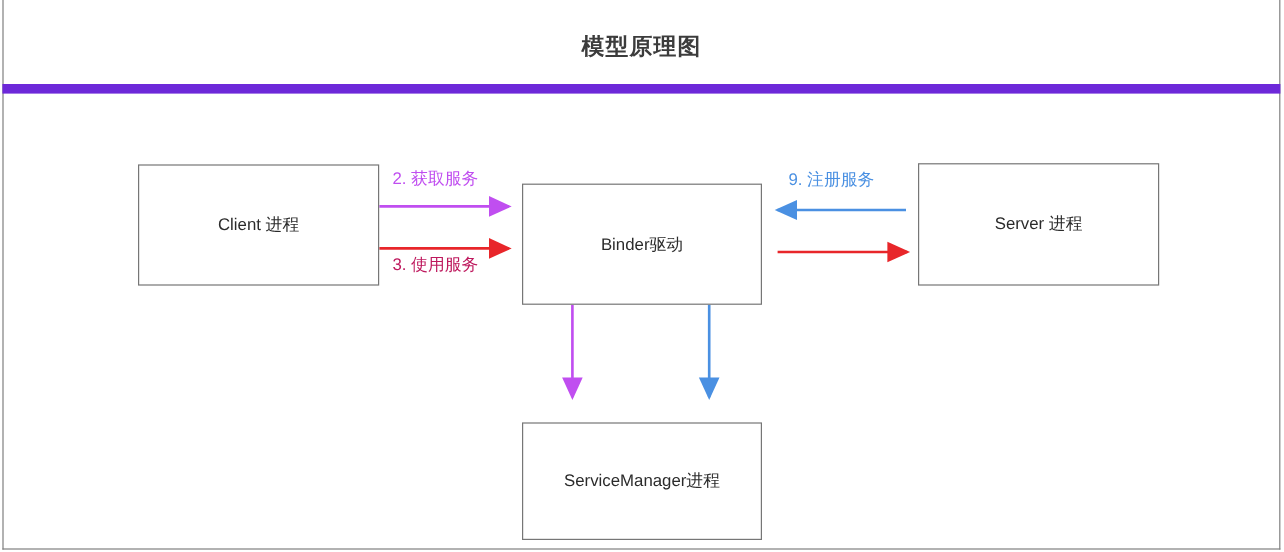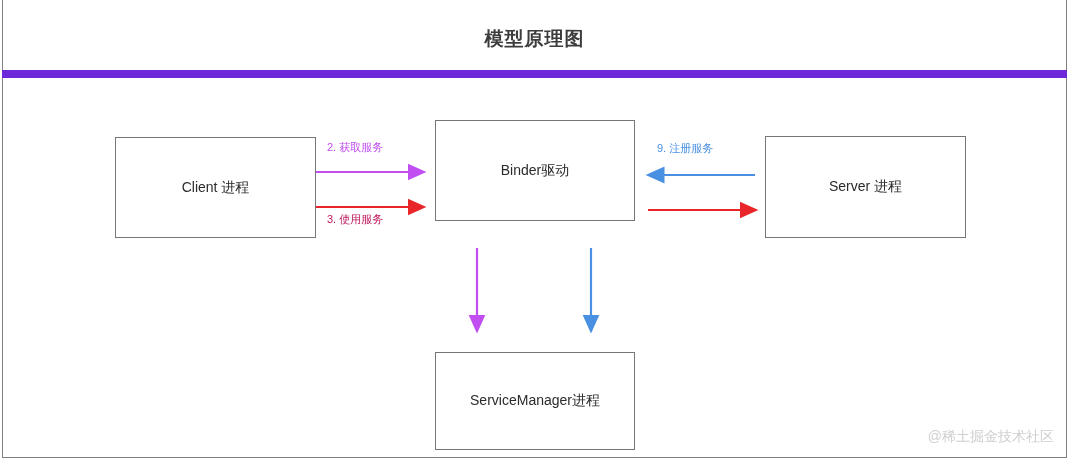--- a/index.html
+++ b/index.html
@@ -60,27 +60,27 @@
     border: 1px solid #767676;
     background: #ffffff;
     box-sizing: border-box;
     display: flex;
     align-items: center;
     justify-content: center;
     font-size: 14px;
     color: #2b2b2b;
   }
   #node-client  { left: 115px; top: 137px; width: 201px; height: 101px; }
-  #node-binder  { left: 435px; top: 120px; width: 200px; height: 101px; }
+  #node-binder  { left: 435px; top: 153px; width: 200px; height: 101px; }
   #node-server  { left: 765px; top: 136px; width: 201px; height: 102px; }
   #node-sm      { left: 435px; top: 352px; width: 200px; height: 98px; }
 
   .edge-label {
     position: absolute;
-    font-size: 11px;
+    font-size: 14px;
     white-space: nowrap;
   }
   #label-get    { left: 327px; top: 140px; color: #c04ef0; }
   #label-use    { left: 327px; top: 212px; color: #be185d; }
   #label-reg    { left: 657px; top: 141px; color: #4a90e2; }
 
   .watermark {
     position: absolute;
     right: 16px;
     bottom: 14px;
@@ -165,15 +165,14 @@
     </div>
 
     <div class="edge-label" id="label-get">2. 获取服务</div>
 
     <div class="edge-label" id="label-use">3. 使用服务</div>
 
     <div class="edge-label" id="label-reg">9. 注册服务</div>
 
   </div>
 
-  <div class="watermark">@稀土掘金技术社区</div>
 
 </div>
 
 </body></html>

